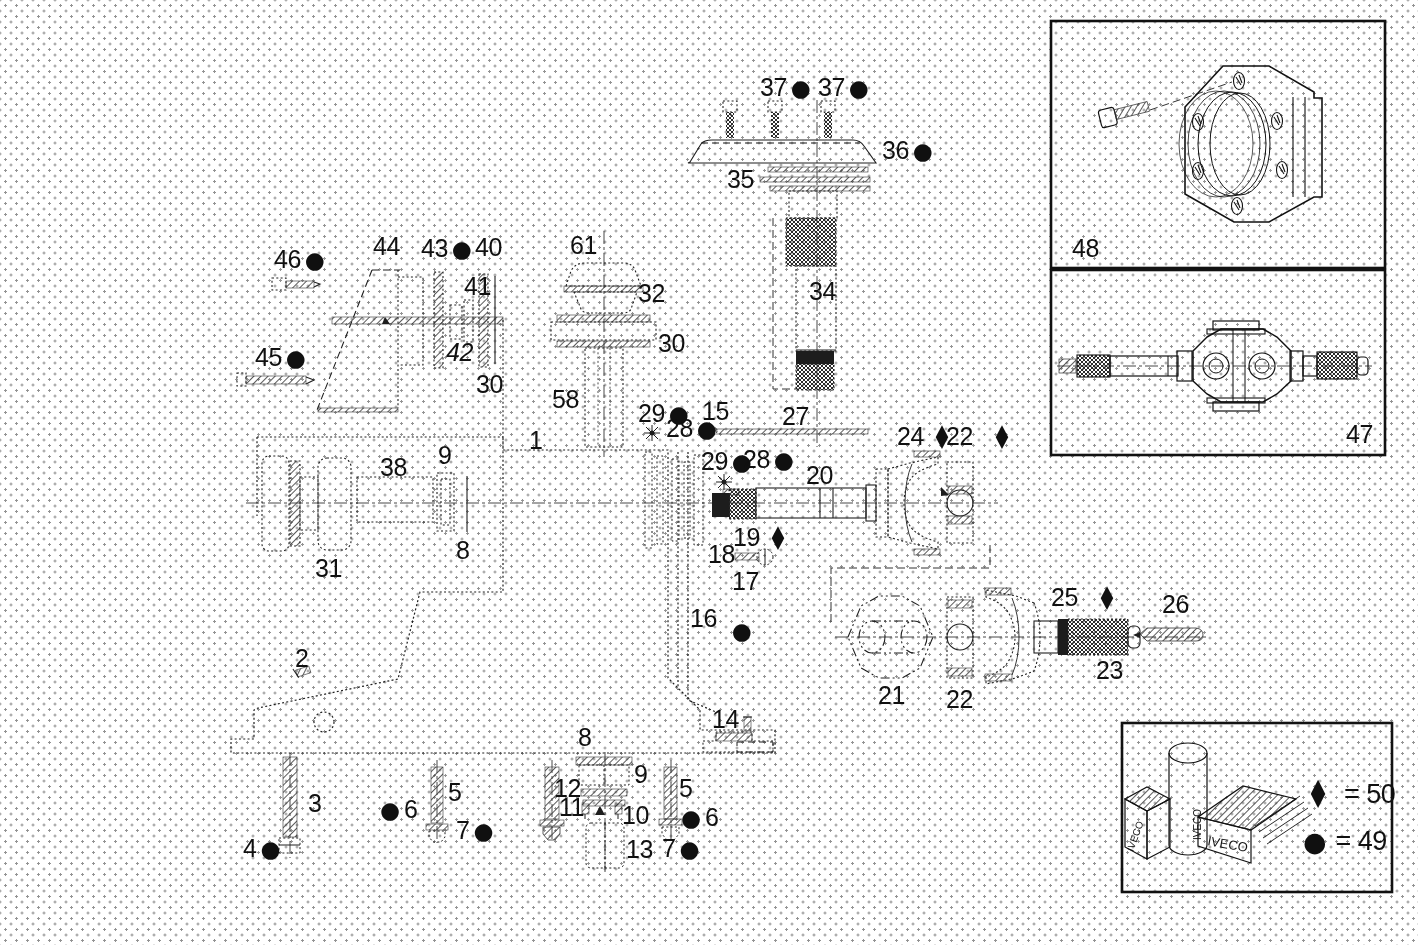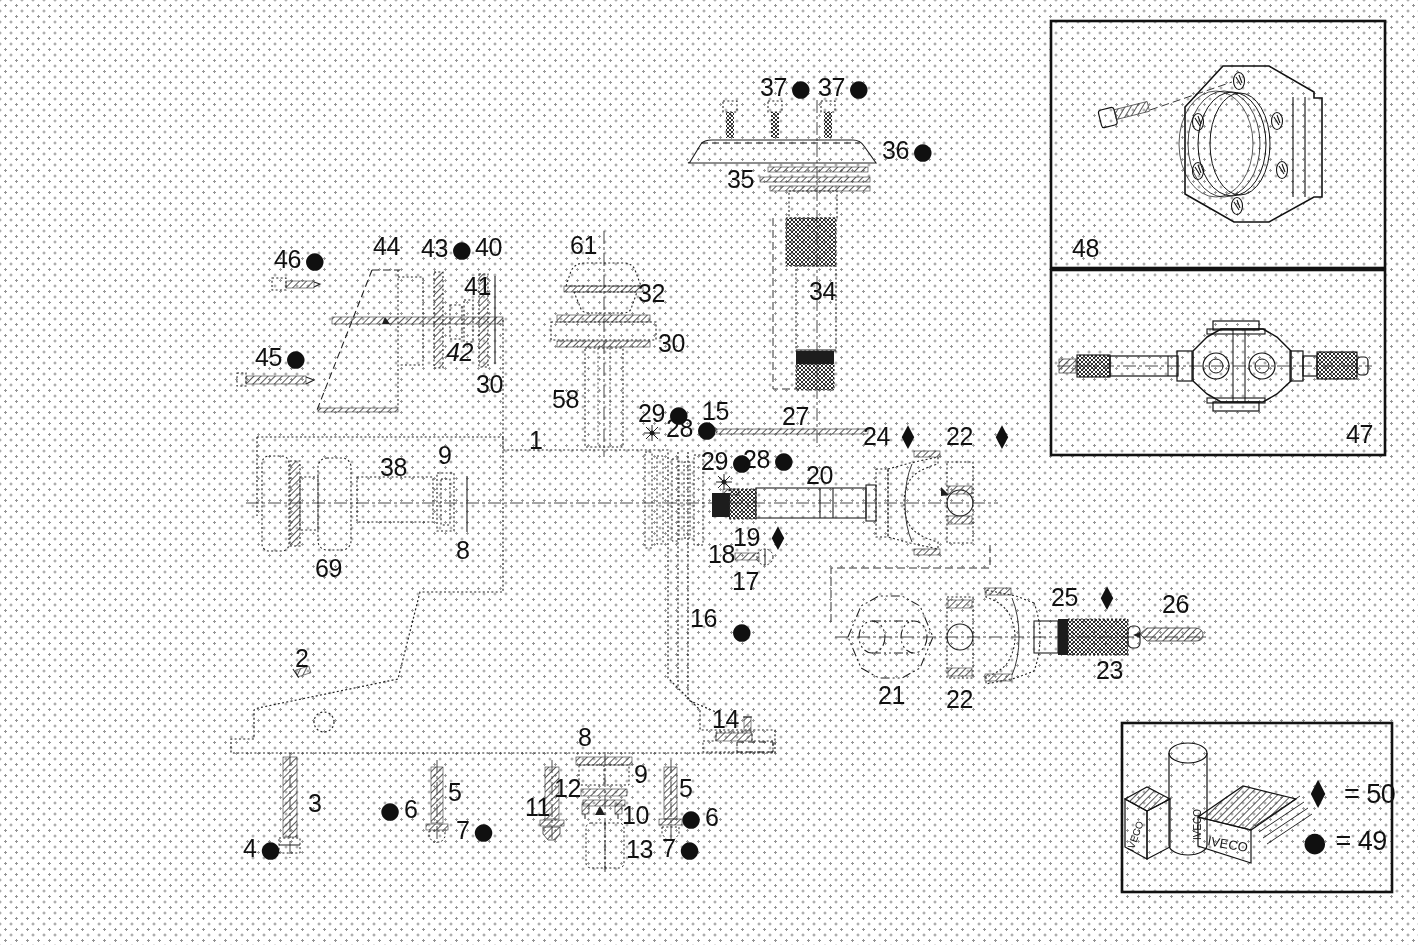--- a/index.html
+++ b/index.html
@@ -380,39 +380,39 @@
         <span class="ptext">29</span>
         <span class="mk mkc">●</span>
       </div>
       <div class="plabel" style="left: 743px; top: 447px;">
         <span class="ptext">28</span>
         <span class="mk mkc">●</span>
       </div>
       <div class="plabel" style="left: 806px; top: 463px;">
         <span class="ptext">20</span>
       </div>
-      <div class="plabel" style="left: 863px; top: 424px;">
+      <div class="plabel" style="left: 897px; top: 424px;">
         <span class="ptext">24</span>
         <span class="mk mkd">♦</span>
       </div>
       <div class="plabel" style="left: 946px; top: 424px;">
         <span class="ptext">22</span>
         <span class="mk mkd mkgap">♦</span>
       </div>
       <div class="plabel" style="left: 380px; top: 455px;">
         <span class="ptext">38</span>
       </div>
       <div class="plabel" style="left: 438px; top: 443px;">
         <span class="ptext">9</span>
       </div>
       <div class="plabel" style="left: 456px; top: 538px;">
         <span class="ptext">8</span>
       </div>
       <div class="plabel" style="left: 315px; top: 556px;">
-        <span class="ptext">69</span>
+        <span class="ptext">31</span>
       </div>
       <div class="plabel" style="left: 733px; top: 525px;">
         <span class="ptext">19</span>
         <span class="mk mkd">♦</span>
       </div>
       <div class="plabel" style="left: 700px; top: 542px; margin-left: 8px;">
         <span class="ptext">18</span>
       </div>
       <div class="plabel" style="left: 732px; top: 569px;">
         <span class="ptext">17</span>
@@ -460,21 +460,21 @@
         <span class="mk mkc">●</span>
         <span class="ptext">6</span>
       </div>
       <div class="plabel" style="left: 456px; top: 818px;">
         <span class="ptext">7</span>
         <span class="mk mkc">●</span>
       </div>
       <div class="plabel" style="left: 554px; top: 776px;">
         <span class="ptext">12</span>
       </div>
-      <div class="plabel" style="left: 525px; top: 795px; justify-content: center;">
+      <div class="plabel" style="left: 559px; top: 795px; justify-content: center;">
         <span class="ptext">11</span>
       </div>
       <div class="plabel" style="left: 634px; top: 762px;">
         <span class="ptext">9</span>
       </div>
       <div class="plabel" style="left: 622px; top: 803px;">
         <span class="ptext">10</span>
       </div>
       <div class="plabel" style="left: 626px; top: 837px;">
         <span class="ptext">13</span>

